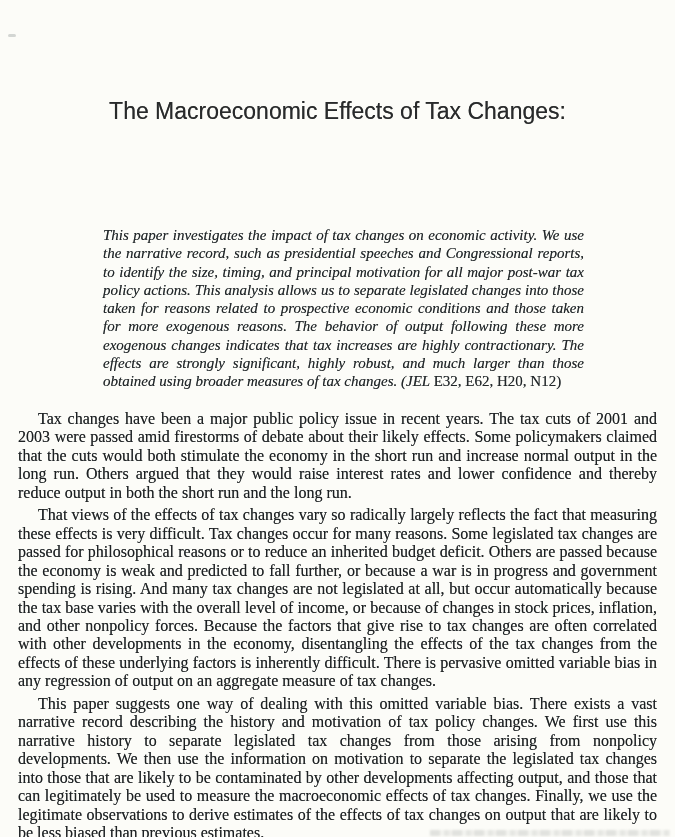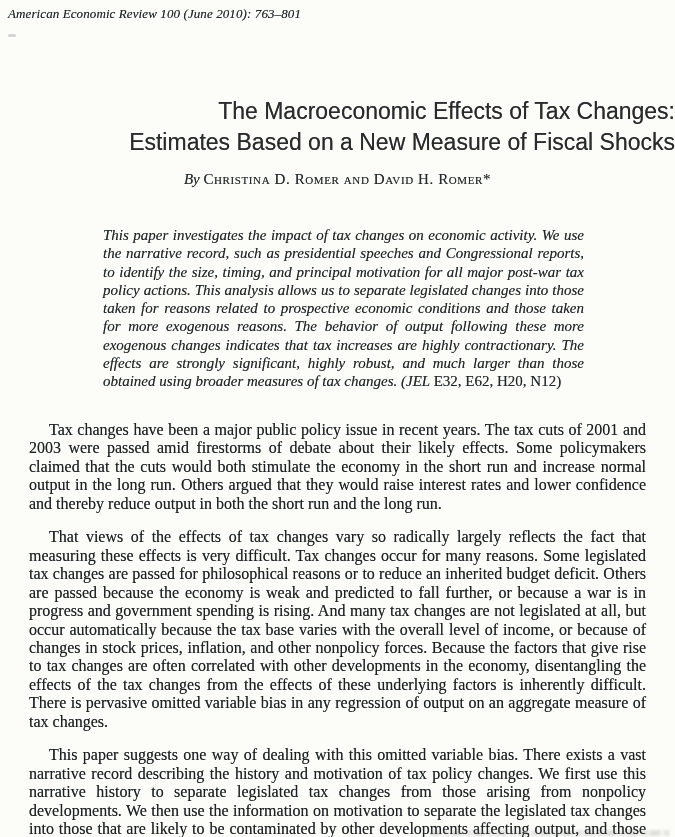--- a/index.html
+++ b/index.html
@@ -40,21 +40,21 @@
     opacity: 0.35;
     border-radius: 2px;
     filter: blur(0.6px);
   }
   
   .paper-title {
     position: absolute;
     top: 96px;
     left: 0;
     width: 675px;
-    text-align: right;
+    text-align: center;
     font-family: "Liberation Sans", sans-serif;
     font-weight: 400;
     font-size: 23px;
     line-height: 30.5px;
     color: #282a2b;
     text-shadow: 0 0 0.5px rgba(25,25,25,0.6);
   }
   
   .byline {
     position: absolute;
@@ -96,21 +96,21 @@
     top: 406px;
     left: 14px;
     width: 647px;
     font-size: 16px;
     line-height: 18.45px;
     text-align: justify;
     color: #1d2123;
     text-shadow: 0 0 0.5px rgba(20,25,28,0.6);
   }
   .bodytext p {
-    margin: 15px;
+    margin: 4px;
     text-indent: 20px;
   }
   
   .page-bottom-cutoff {
     position: absolute;
     left: 430px;
     top: 830px;
     width: 240px;
     height: 6px;
     background: repeating-linear-gradient(
@@ -124,31 +124,28 @@
     opacity: 0.45;
     filter: blur(1.1px);
   }
 </style>
 </head>
 <body>
 
 <div class="page">
 
   <div class="header-citation">
-    <div>American Economic Review 100 (June 2010): 763–801</div>
   </div>
 
   <div class="scan-speck"></div>
 
   <div class="paper-title">
     <div>The Macroeconomic Effects of Tax Changes:</div>
-    <div>Estimates Based on a New Measure of Fiscal Shocks</div>
   </div>
 
-  <div class="byline"><span class="prefix">By</span> <span class="authors">Christina D. Romer and David H. Romer*</span></div>
 
   <p class="abstract"><span>This paper investigates the impact of tax changes on economic activity. We use the narrative record, such as presidential speeches and Congressional reports, to identify the size, timing, and principal motivation for all major post-war tax policy actions. This analysis allows us to separate legislated changes into those taken for reasons related to prospective economic conditions and those taken for more exogenous reasons. The behavior of output following these more exogenous changes indicates that tax increases are highly contractionary. The effects are strongly significant, highly robust, and much larger than those obtained using broader measures of tax changes.</span> <span>(JEL</span> <span class="jel-codes">E32, E62, H20, N12)</span></p>
 
   <div class="bodytext">
     <p>Tax changes have been a major public policy issue in recent years. The tax cuts of 2001 and 2003 were passed amid firestorms of debate about their likely effects. Some policymakers claimed that the cuts would both stimulate the economy in the short run and increase normal output in the long run. Others argued that they would raise interest rates and lower confidence and thereby reduce output in both the short run and the long run.</p>
     <p>That views of the effects of tax changes vary so radically largely reflects the fact that measuring these effects is very difficult. Tax changes occur for many reasons. Some legislated tax changes are passed for philosophical reasons or to reduce an inherited budget deficit. Others are passed because the economy is weak and predicted to fall further, or because a war is in progress and government spending is rising. And many tax changes are not legislated at all, but occur automatically because the tax base varies with the overall level of income, or because of changes in stock prices, inflation, and other nonpolicy forces. Because the factors that give rise to tax changes are often correlated with other developments in the economy, disentangling the effects of the tax changes from the effects of these underlying factors is inherently difficult. There is pervasive omitted variable bias in any regression of output on an aggregate measure of tax changes.</p>
     <p>This paper suggests one way of dealing with this omitted variable bias. There exists a vast narrative record describing the history and motivation of tax policy changes. We first use this narrative history to separate legislated tax changes from those arising from nonpolicy developments. We then use the information on motivation to separate the legislated tax changes into those that are likely to be contaminated by other developments affecting output, and those that can legitimately be used to measure the macroeconomic effects of tax changes. Finally, we use the legitimate observations to derive estimates of the effects of tax changes on output that are likely to be less biased than previous estimates.</p>
   </div>
 
   <div class="page-bottom-cutoff"></div>

